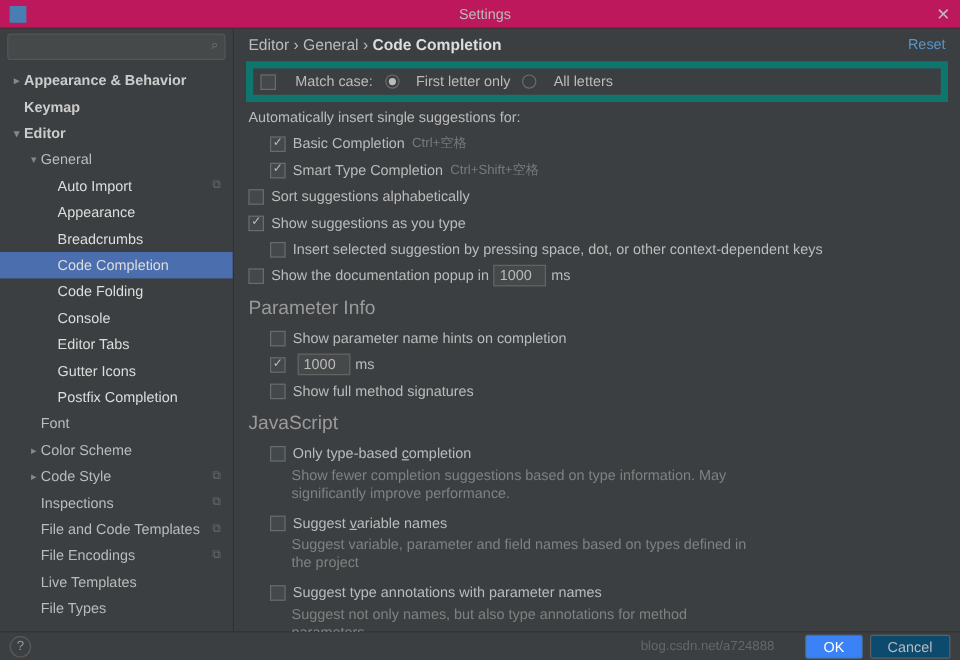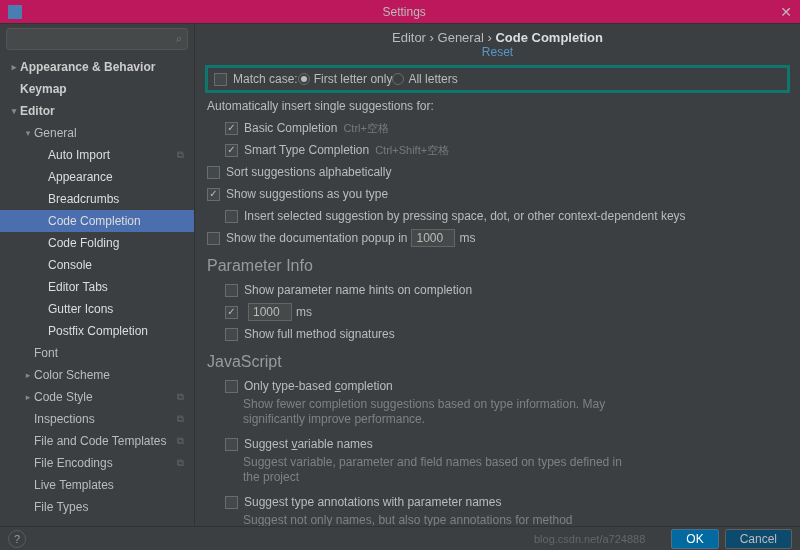--- a/index.html
+++ b/index.html
@@ -17,42 +17,42 @@
 .tree { flex: 1; overflow-y: auto; padding: 2px 0; }
 .tree-item { display: flex; align-items: center; padding: 2px 6px 2px 0; line-height: 18px; cursor: pointer; white-space: nowrap; }
 .tree-item .arrow { width: 12px; display: inline-block; text-align: center; color: #888; font-size: 9px; }
 .tree-item .lbl { flex: 1; overflow: hidden; text-overflow: ellipsis; }
 .tree-item .badge { font-size: 10px; color: #666; margin-right: 4px; }
 .tree-item.selected { background: #4b6eaf; color: #fff; }
 .tree-item.d0 { padding-left: 8px; font-weight: bold; color: #ccc; }
 .tree-item.d1 { padding-left: 22px; }
 .tree-item.d2 { padding-left: 36px; color: #ddd; }
 .content { flex: 1; display: flex; flex-direction: column; overflow: hidden; }
-.crumb-row { display: flex; align-items: center; padding: 6px 12px; flex-direction: column; }
+.crumb-row { display: flex; align-items: flex-start; padding: 6px 12px; }
 .crumbs { flex: 1; color: #bbb; font-size: 13px; }
 .crumbs b { color: #ddd; font-weight: bold; }
 .reset { color: #5896c9; font-size: 12px; cursor: pointer; }
-.highlight-box { border: 3px solid #0f766e; margin: 0 10px 2px 10px; padding: 4px 6px; display: flex; align-items: center; font-size: 12px; }
+.highlight-box { border: 6px solid #0f766e; margin: 0 10px 2px 10px; padding: 4px 6px; display: flex; align-items: center; gap: 10px; font-size: 12px; }
 .scroll { flex: 1; overflow-y: auto; padding: 0 12px 8px 12px; }
 .row { display: flex; align-items: center; padding: 2px 0; line-height: 18px; }
 .row.ind1 { padding-left: 18px; }
 .chk { width: 13px; height: 13px; border: 1px solid #6b6b6b; background: #43494a; margin-right: 6px; display: inline-flex; align-items: center; justify-content: center; font-size: 10px; color: #bbb; flex-shrink: 0; }
 .chk.checked::before { content: "✓"; }
 .radio { width: 12px; height: 12px; border: 1px solid #6b6b6b; border-radius: 50%; margin-right: 4px; display: inline-flex; align-items: center; justify-content: center; flex-shrink: 0; }
 .radio.on::before { content: ""; width: 6px; height: 6px; background: #bbb; border-radius: 50%; }
 .hint { color: #787878; margin-left: 6px; font-size: 11px; }
 .numfield { width: 44px; background: #45494a; border: 1px solid #646464; color: #bbb; padding: 1px 4px; margin: 0 4px; font-size: 12px; text-align: left; }
 .section { color: #9a9a9a; margin: 8px 0 4px 0; font-size: 16px; }
 .desc { color: #808080; padding-left: 36px; line-height: 15px; margin-bottom: 6px; max-width: 420px; }
 .footer { height: 24px; border-top: 1px solid #323232; display: flex; align-items: center; padding: 0 8px; }
 .helpbtn { width: 18px; height: 18px; border: 1px solid #5a5a5a; border-radius: 50%; display: flex; align-items: center; justify-content: center; color: #999; font-size: 11px; cursor: pointer; }
 .footer-spacer { flex: 1; }
 .watermark { color: #666; font-size: 11px; margin-right: 20px; }
 .btn { background: #0c4a6e; border: 1px solid #5e6060; color: #bbb; padding: 2px 14px; margin-left: 6px; font-size: 12px; cursor: pointer; border-radius: 2px; }
-.btn.primary { background: #0369a1; border-color: #4c708c; color: #fff; }
+.btn.primary { background: #3b82f6; border-color: #4c708c; color: #fff; }
 ::-webkit-scrollbar { width: 8px; }
 ::-webkit-scrollbar-thumb { background: #565656; border-radius: 4px; }
 ::-webkit-scrollbar-track { background: #3c3f41; }
 .underline { text-decoration: underline; }
 </style>
 </head>
 <body>
 
 <div class="titlebar">
   <span class="icon"></span>

